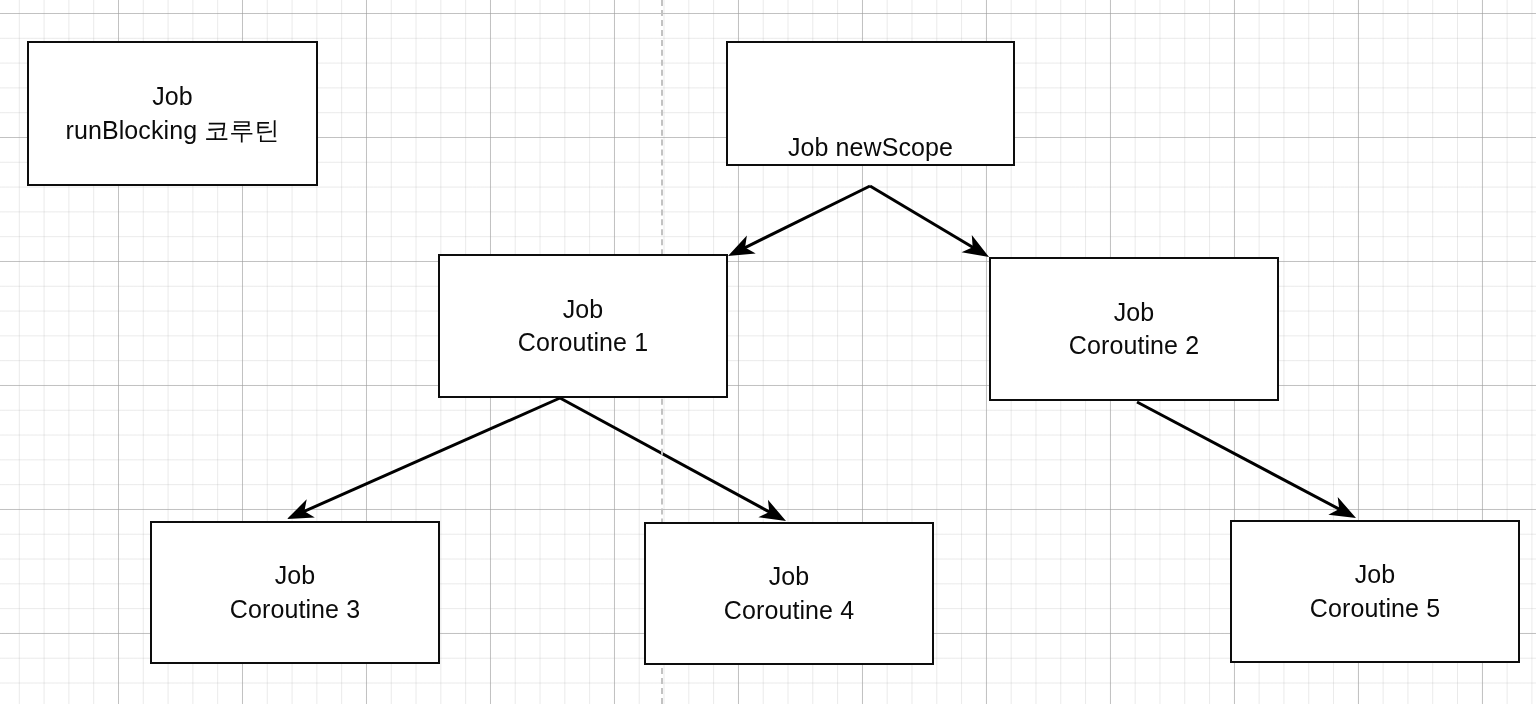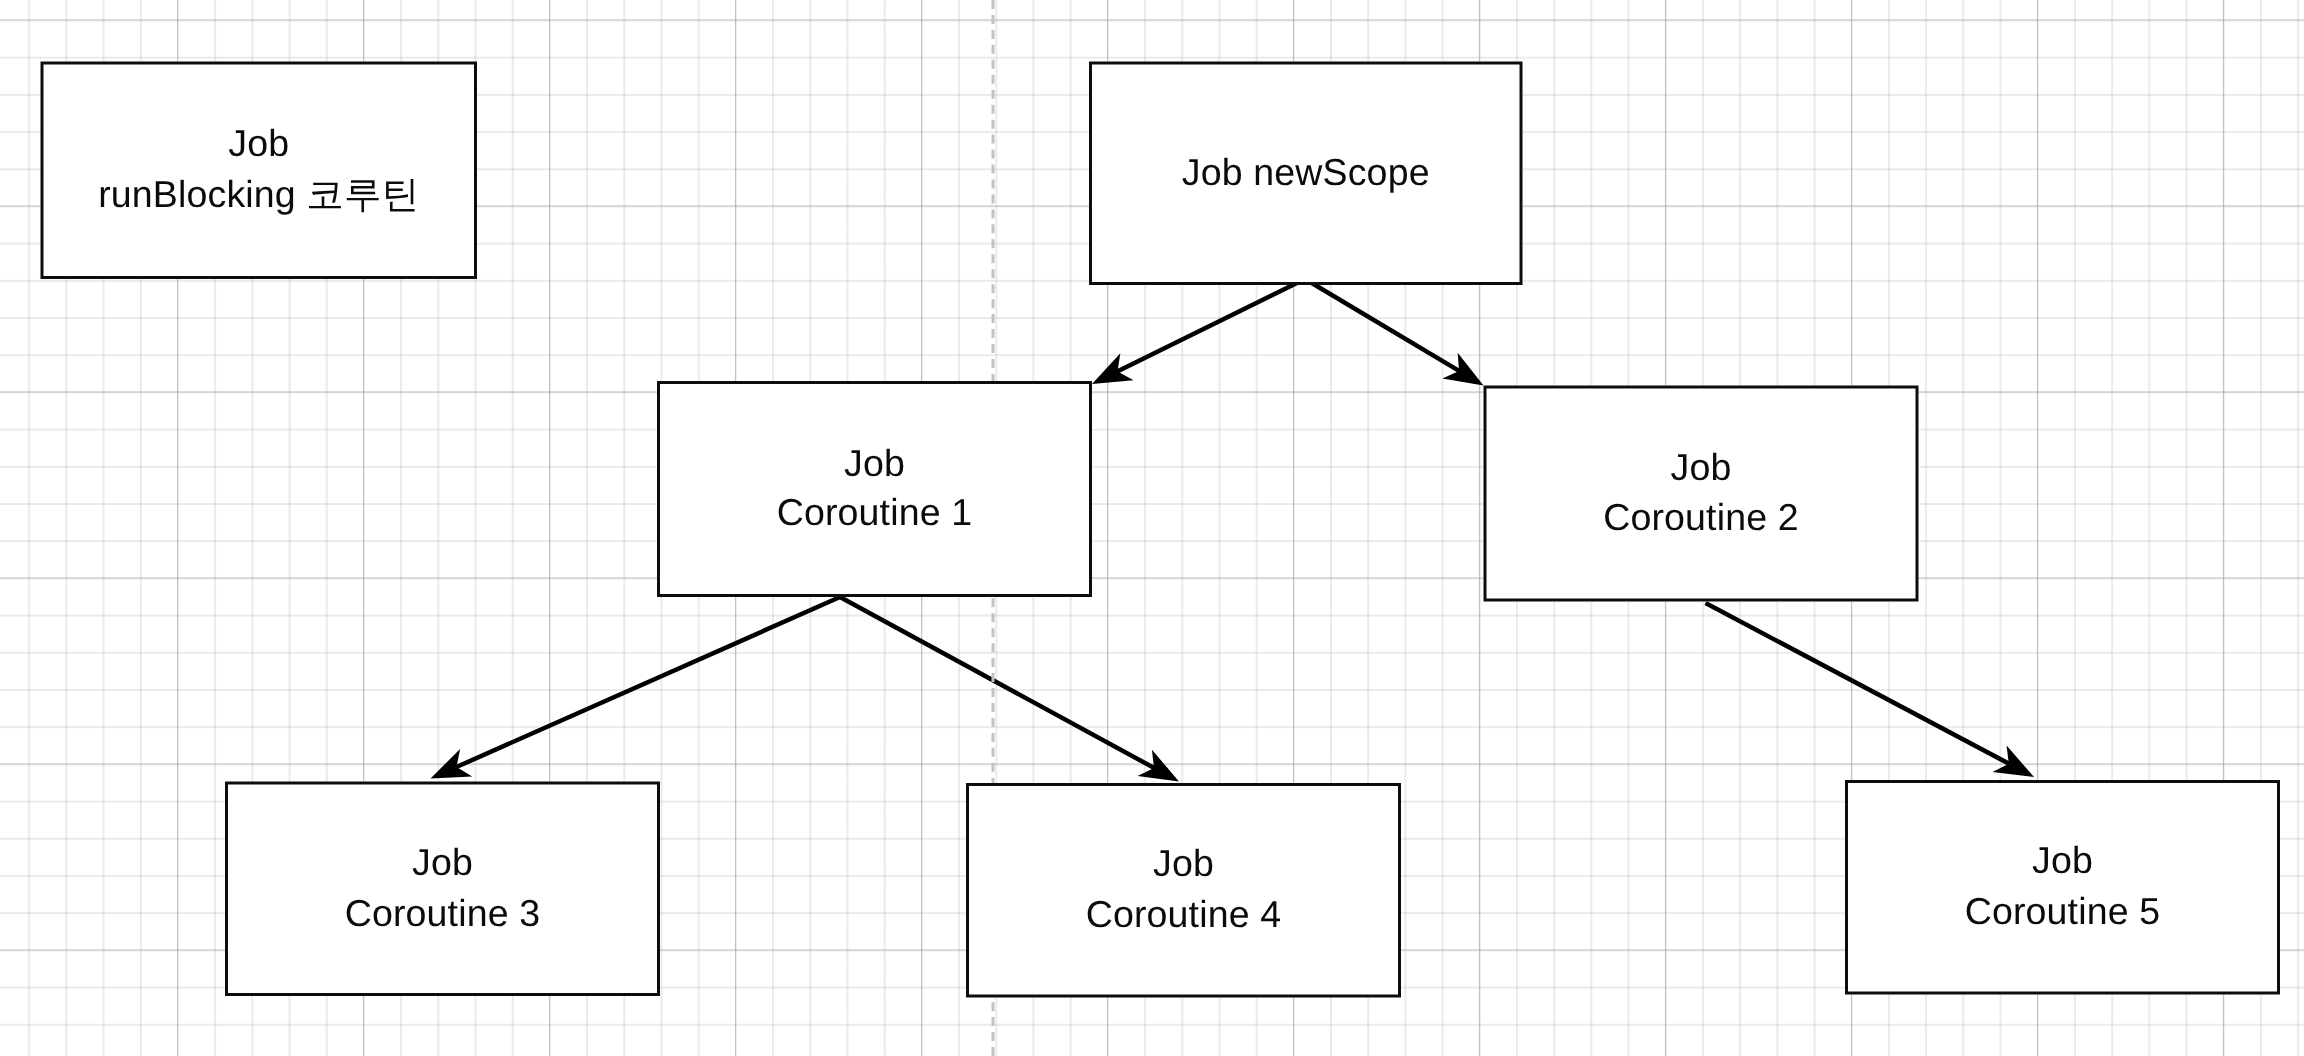--- a/index.html
+++ b/index.html
@@ -93,21 +93,21 @@
       <g>
         <line x1="1137" y1="402" x2="1340.0935845809272" y2="509.57468407026283" stroke="#000000" stroke-width="3" stroke-linecap="butt"></line>
         <polygon points="1356,518 1328.3433355448185,514.6669966676423 1339.209894835423,509.1066109630552 1337.704797688971,496.9932017575614" fill="#000000"></polygon>
       </g>
     </svg>
 
   <div class="node" style="left: 27px; top: 41px; width: 291px; height: 145px;">
     <span>Job
 runBlocking 코루틴</span>
   </div>
-  <div class="node" style="left: 726px; top: 41px; width: 289px; height: 149px;">
+  <div class="node" style="left: 726px; top: 41px; width: 289px; height: 125px; align-items: flex-end;">
     <span>Job newScope</span>
   </div>
   <div class="node" style="left: 438px; top: 254px; width: 290px; height: 144px;">
     <span>Job
 Coroutine 1</span>
   </div>
   <div class="node" style="left: 989px; top: 257px; width: 290px; height: 144px;">
     <span>Job
 Coroutine 2</span>
   </div>

